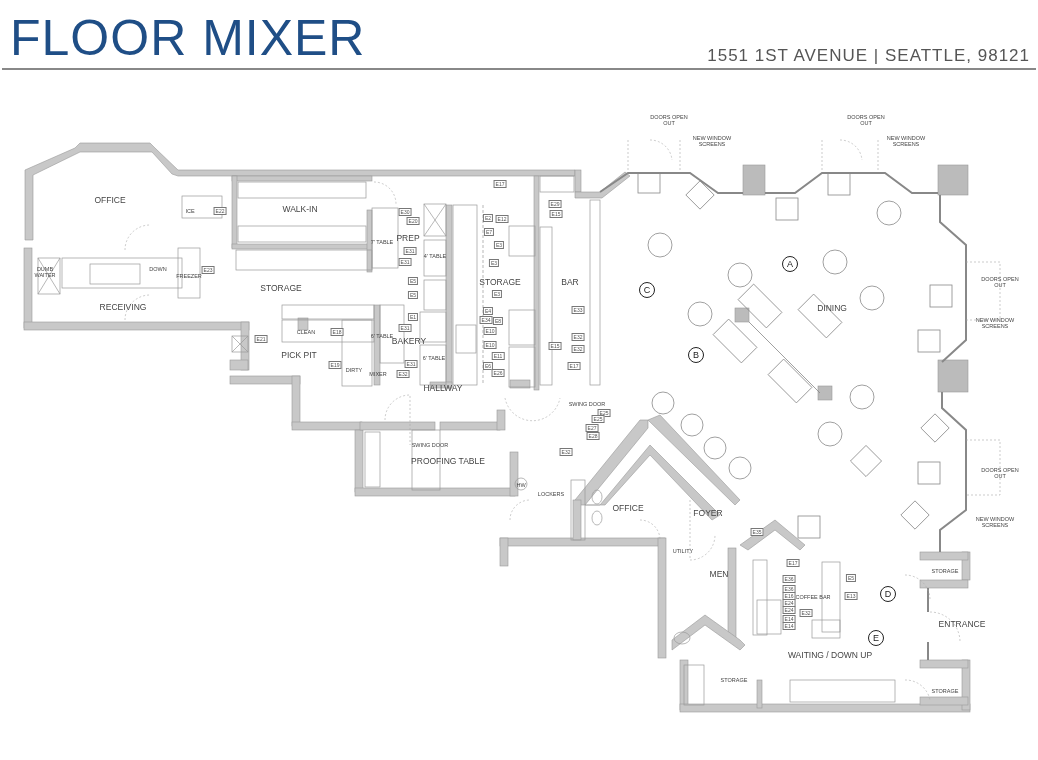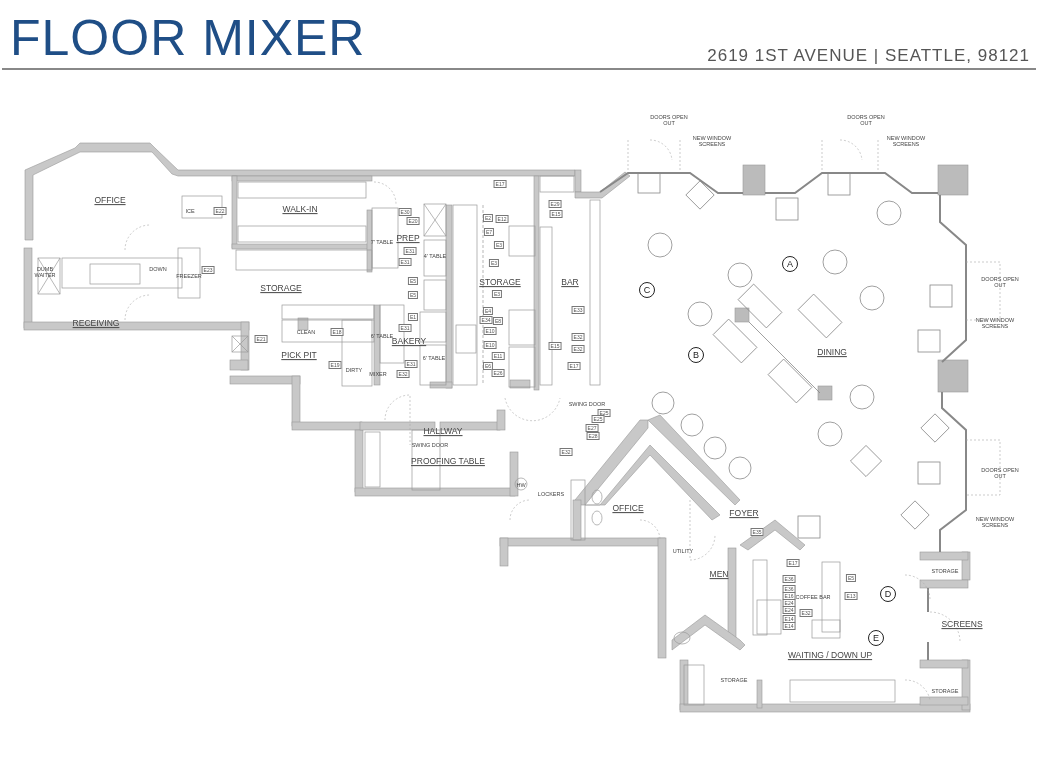--- a/index.html
+++ b/index.html
@@ -2,31 +2,31 @@
 <html><head>
 <meta charset="utf-8">
 <style>
   html,body{margin:0;padding:0;background:#fff;}
   body{width:1038px;height:760px;position:relative;overflow:hidden;font-family:"Liberation Sans",sans-serif;}
   .title{position:absolute;left:10px;top:8px;font-size:50px;color:#1f4e86;letter-spacing:1px;font-family:"Liberation Sans",sans-serif;line-height:60px;}
   .address{position:absolute;right:8px;top:46px;font-size:17px;color:#555;letter-spacing:1px;}
   .rule{position:absolute;left:2px;right:2px;top:68px;height:2px;background:#888;}
   svg.plan{position:absolute;left:0;top:0;}
   .lbl{position:absolute;color:#444;white-space:nowrap;transform:translate(-50%,-50%);text-align:center;line-height:1.15;}
-  .room{font-size:8.5px;text-decoration:underline;}
+  .room{font-size:8.5px;}
   .small{font-size:5.5px;}
   .tag{position:absolute;font-size:5px;color:#555;border:0.6px solid #777;padding:0 1px;transform:translate(-50%,-50%);background:#fff;line-height:6px;}
   .marker{position:absolute;width:18px;height:18px;transform:translate(-50%,-50%);}
   .marker span{position:absolute;left:0;top:0;width:14px;height:14px;border:1px solid #222;border-radius:50%;background:#fff;font-size:9px;line-height:14px;text-align:center;color:#222;left:2px;top:2px;}
 </style>
 </head>
 <body>
 
 <div class="title">FLOOR MIXER</div>
-<div class="address">2619 1ST AVENUE | SEATTLE, 98121</div>
+<div class="address">1551 1ST AVENUE | SEATTLE, 98121</div>
 <div class="rule"></div>
 
 <svg class="plan" width="1038" height="760" viewBox="0 0 1038 760">
   <g fill="#c8c8c8" stroke="#999" stroke-width="0.6">
 
     <polygon points="25,170 75,148 80,143 150,143 155,148 178,170 575,170 575,176 178,176 172,174 152,152 80,152 33,175 33,240 25,240"></polygon>
     <rect x="24" y="248" width="8" height="80"></rect>
     <rect x="24" y="322" width="225" height="8"></rect>
     <rect x="241" y="322" width="8" height="48"></rect>
     <rect x="230" y="360" width="18" height="10"></rect>
@@ -192,33 +192,33 @@
     <path d="M905,680 A25,25 0 0 1 930,700"></path>
     <path d="M930,612 A30,30 0 0 1 960,642"></path>
   </g>
 </svg>
 
 <div class="lbl room" style="left:110px;top:201px;">OFFICE</div>
 <div class="lbl room" style="left:300px;top:210px;">WALK-IN</div>
 <div class="lbl room" style="left:408px;top:239px;">PREP</div>
 <div class="lbl room" style="left:500px;top:283px;">STORAGE</div>
 <div class="lbl room" style="left:570px;top:283px;">BAR</div>
-<div class="lbl room" style="left:96px;top:308px;margin-top:16px;">RECEIVING</div>
+<div class="lbl room" style="left:123px;top:308px;">RECEIVING</div>
 <div class="lbl room" style="left:281px;top:289px;">STORAGE</div>
 <div class="lbl room" style="left:299px;top:356px;">PICK PIT</div>
 <div class="lbl room" style="left:409px;top:342px;">BAKERY</div>
-<div class="lbl room" style="left:443px;top:432px;">HALLWAY</div>
+<div class="lbl room" style="left:443px;top:389px;">HALLWAY</div>
 <div class="lbl room" style="left:448px;top:462px;">PROOFING TABLE</div>
-<div class="lbl room" style="left:832px;top:309px;margin-top:44px;">DINING</div>
+<div class="lbl room" style="left:832px;top:309px;">DINING</div>
 <div class="lbl room" style="left:628px;top:509px;">OFFICE</div>
-<div class="lbl room" style="left:708px;top:514px;margin-left:36px;">FOYER</div>
+<div class="lbl room" style="left:708px;top:514px;">FOYER</div>
 <div class="lbl room" style="left:719px;top:575px;">MEN</div>
 <div class="lbl small" style="left:683px;top:551px;">UTILITY</div>
 <div class="lbl room" style="left:830px;top:656px;">WAITING / DOWN UP</div>
-<div class="lbl room" style="left:962px;top:625px;">SCREENS</div>
+<div class="lbl room" style="left:962px;top:625px;">ENTRANCE</div>
 <div class="lbl small" style="left:945px;top:571px;">STORAGE</div>
 <div class="lbl small" style="left:945px;top:691px;">STORAGE</div>
 <div class="lbl small" style="left:734px;top:680px;">STORAGE</div>
 
 <div class="lbl small" style="left:190px;top:211px;">ICE</div>
 <div class="lbl small" style="left:189px;top:276px;">FREEZER</div>
 <div class="lbl small" style="left:45px;width:22px;white-space:normal;top:272px;">DUMB WAITER</div>
 <div class="lbl small" style="left:158px;top:269px;">DOWN</div>
 <div class="lbl small" style="left:306px;top:332px;">CLEAN</div>
 <div class="lbl small" style="left:354px;top:370px;">DIRTY</div>

